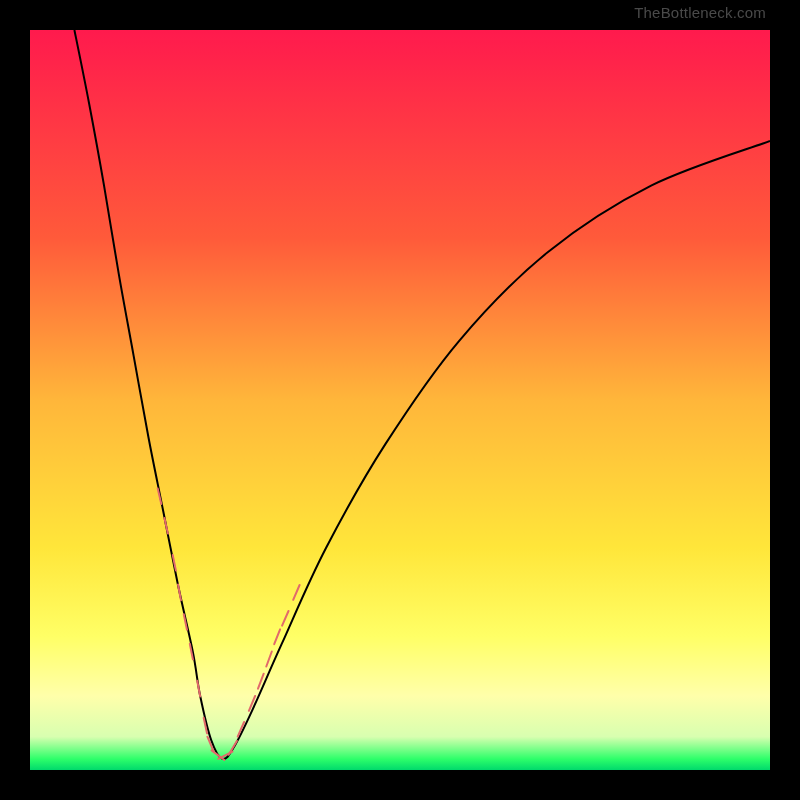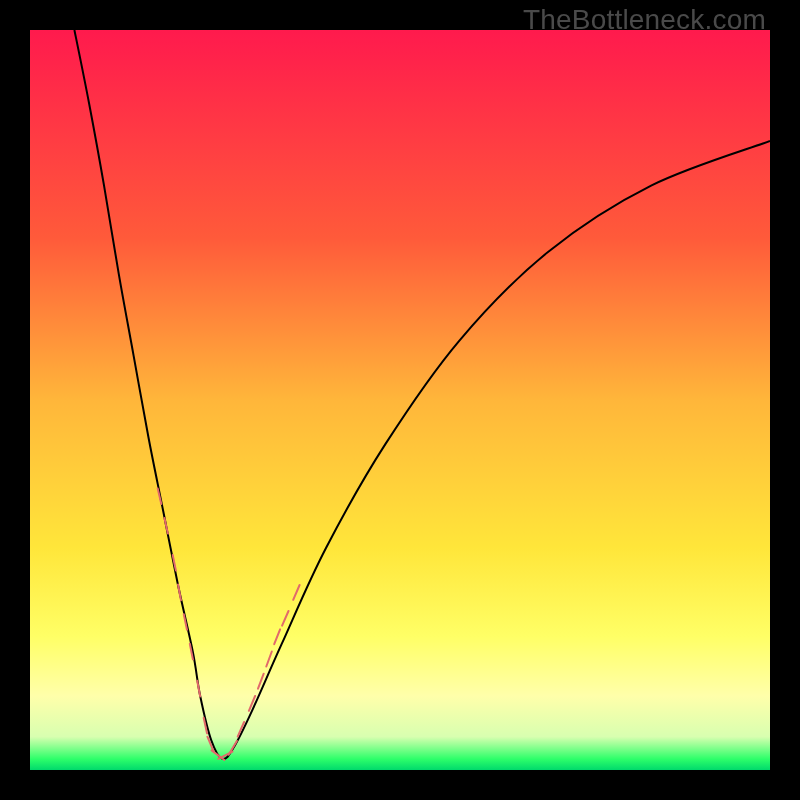--- a/index.html
+++ b/index.html
@@ -27,21 +27,21 @@
   }
   .gradient-bg {
     position: absolute;
     inset: 0;
   }
   .watermark {
     position: absolute;
     top: 4px;
     right: 34px;
     color: #4a4a4a;
-    font-size: 28px;
+    font-size: 15px;
     font-weight: 500;
     letter-spacing: 0.2px;
     user-select: none;
   }
   svg.curve-layer {
     position: absolute;
     inset: 0;
     width: 740px;
     height: 740px;
   }

